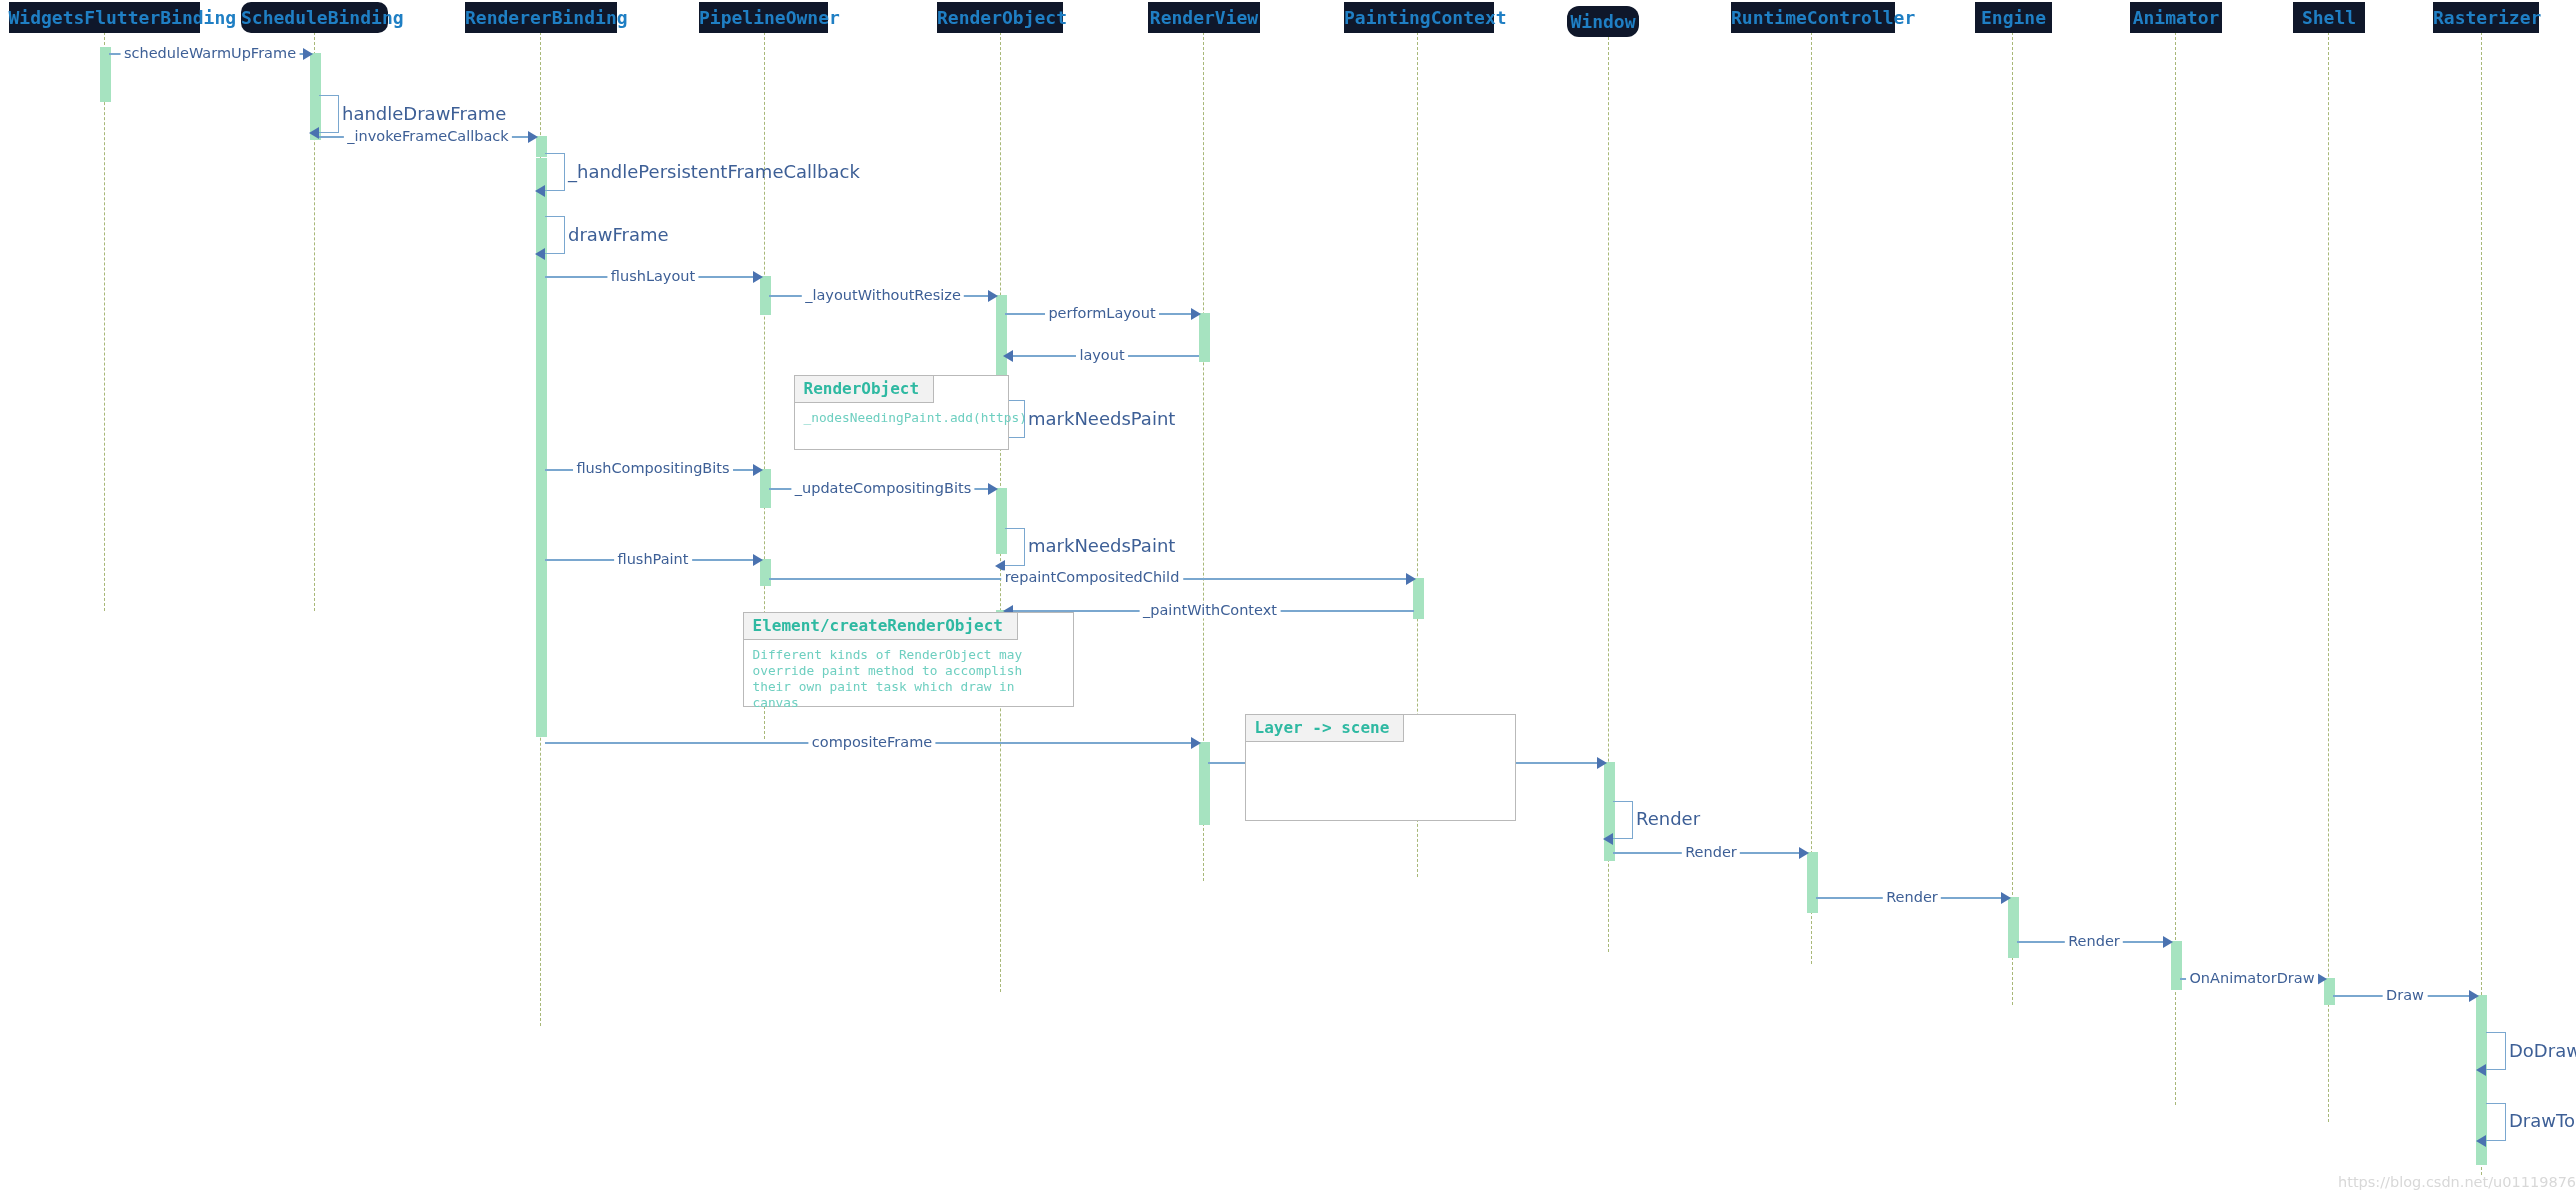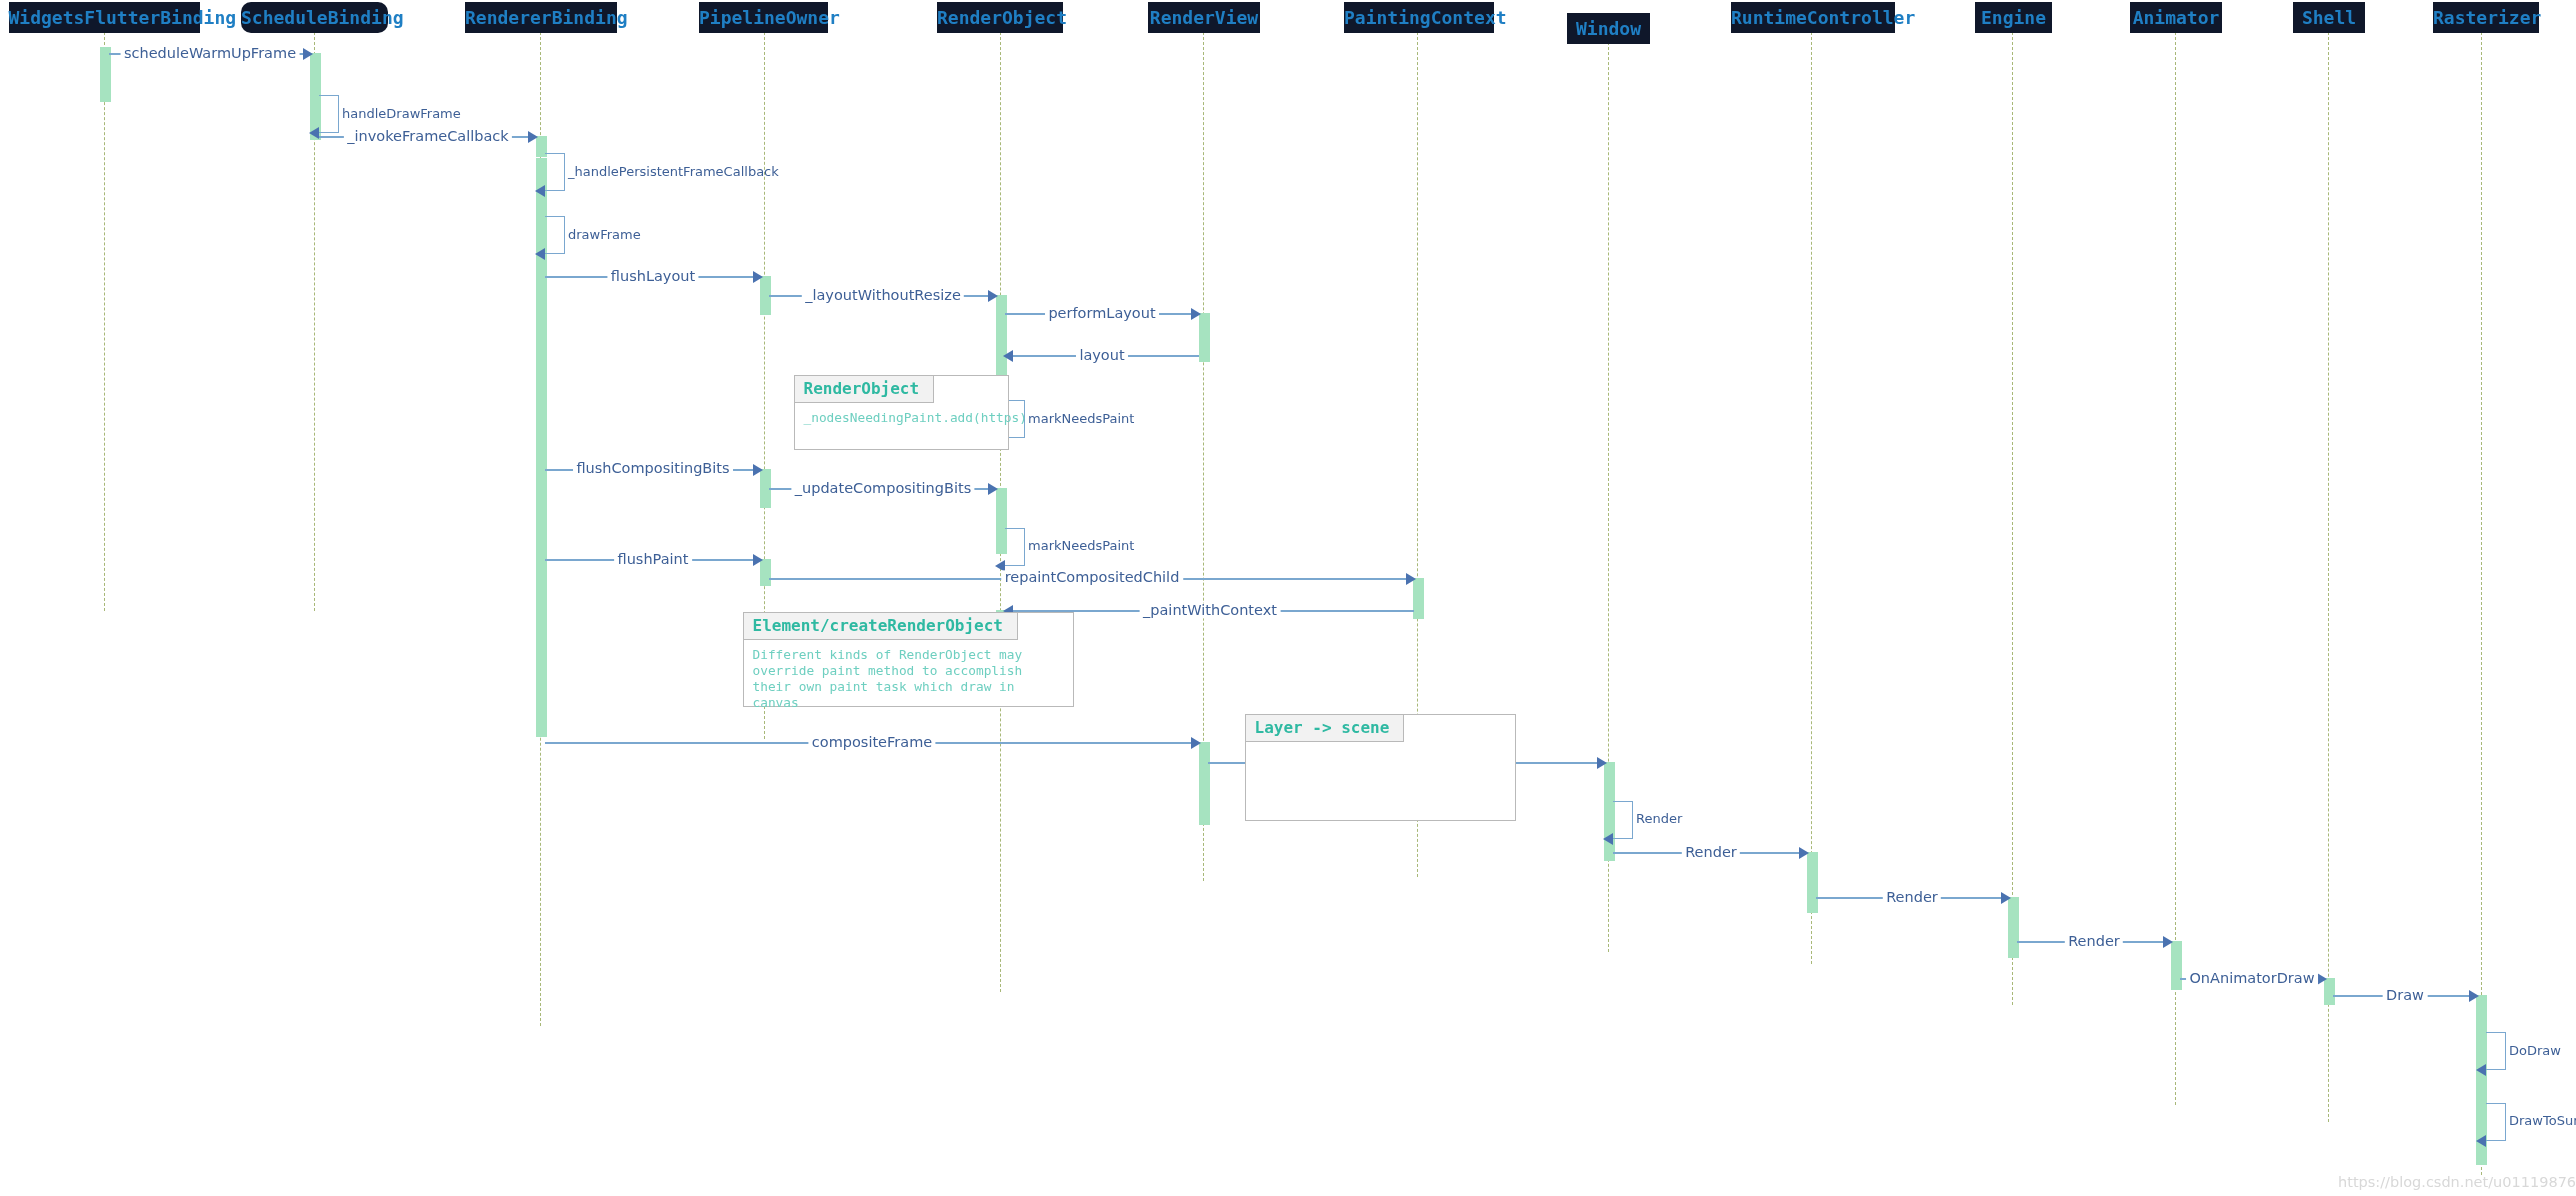--- a/index.html
+++ b/index.html
@@ -79,21 +79,21 @@
     position:absolute;
     left:-10.2px;bottom:-6.8px;
     width:0;height:0;
     border-top:6px solid transparent;
     border-bottom:6px solid transparent;
     border-right:10.2px solid #4a72b0;
   }
   .selflabel{
     position:absolute;
     color:#3d5f96;
-    font-size:13px;
+    font-size:18px;
     white-space:nowrap;
     line-height:15.3px;
     font-family:"DejaVu Sans","Liberation Sans",sans-serif;
   }
 
   
   .note{
     position:absolute;
     background:#ffffff;
     border:0.9px solid #b9b9b9;
@@ -234,21 +234,21 @@
       <div class="note" style="left: 1245px; top: 714px; width: 271px; height: 107px;"><div class="note-title">Layer  -&gt;  scene</div></div>
     </div>
   <div id="layer-participants">
       <div class="participant" style="left: 8.5px; top: 1.7px; width: 191px;">WidgetsFlutterBinding</div>
       <div class="participant" style="left: 241px; top: 1.7px; width: 147px; border-radius: 10px;">ScheduleBinding</div>
       <div class="participant" style="left: 465px; top: 1.7px; width: 152px;">RendererBinding</div>
       <div class="participant" style="left: 699px; top: 1.7px; width: 129px;">PipelineOwner</div>
       <div class="participant" style="left: 937px; top: 1.7px; width: 126px;">RenderObject</div>
       <div class="participant" style="left: 1148px; top: 1.7px; width: 112px;">RenderView</div>
       <div class="participant" style="left: 1344px; top: 1.7px; width: 150px;">PaintingContext</div>
-      <div class="participant" style="left: 1567px; top: 13px; width: 83px;">Window</div>
+      <div class="participant" style="left: 1567px; top: 6px; width: 72px; border-radius: 12px;">Window</div>
       <div class="participant" style="left: 1731px; top: 1.7px; width: 164px;">RuntimeController</div>
       <div class="participant" style="left: 1975px; top: 1.7px; width: 77px;">Engine</div>
       <div class="participant" style="left: 2130px; top: 1.7px; width: 92px;">Animator</div>
       <div class="participant" style="left: 2293px; top: 1.7px; width: 72px;">Shell</div>
       <div class="participant" style="left: 2433px; top: 1.7px; width: 106px;">Rasterizer</div>
     </div>
   <div class="watermark" style="left:2338px;top:1174px;">https://blog.csdn.net/u011198764</div>
 </div>
 
 

